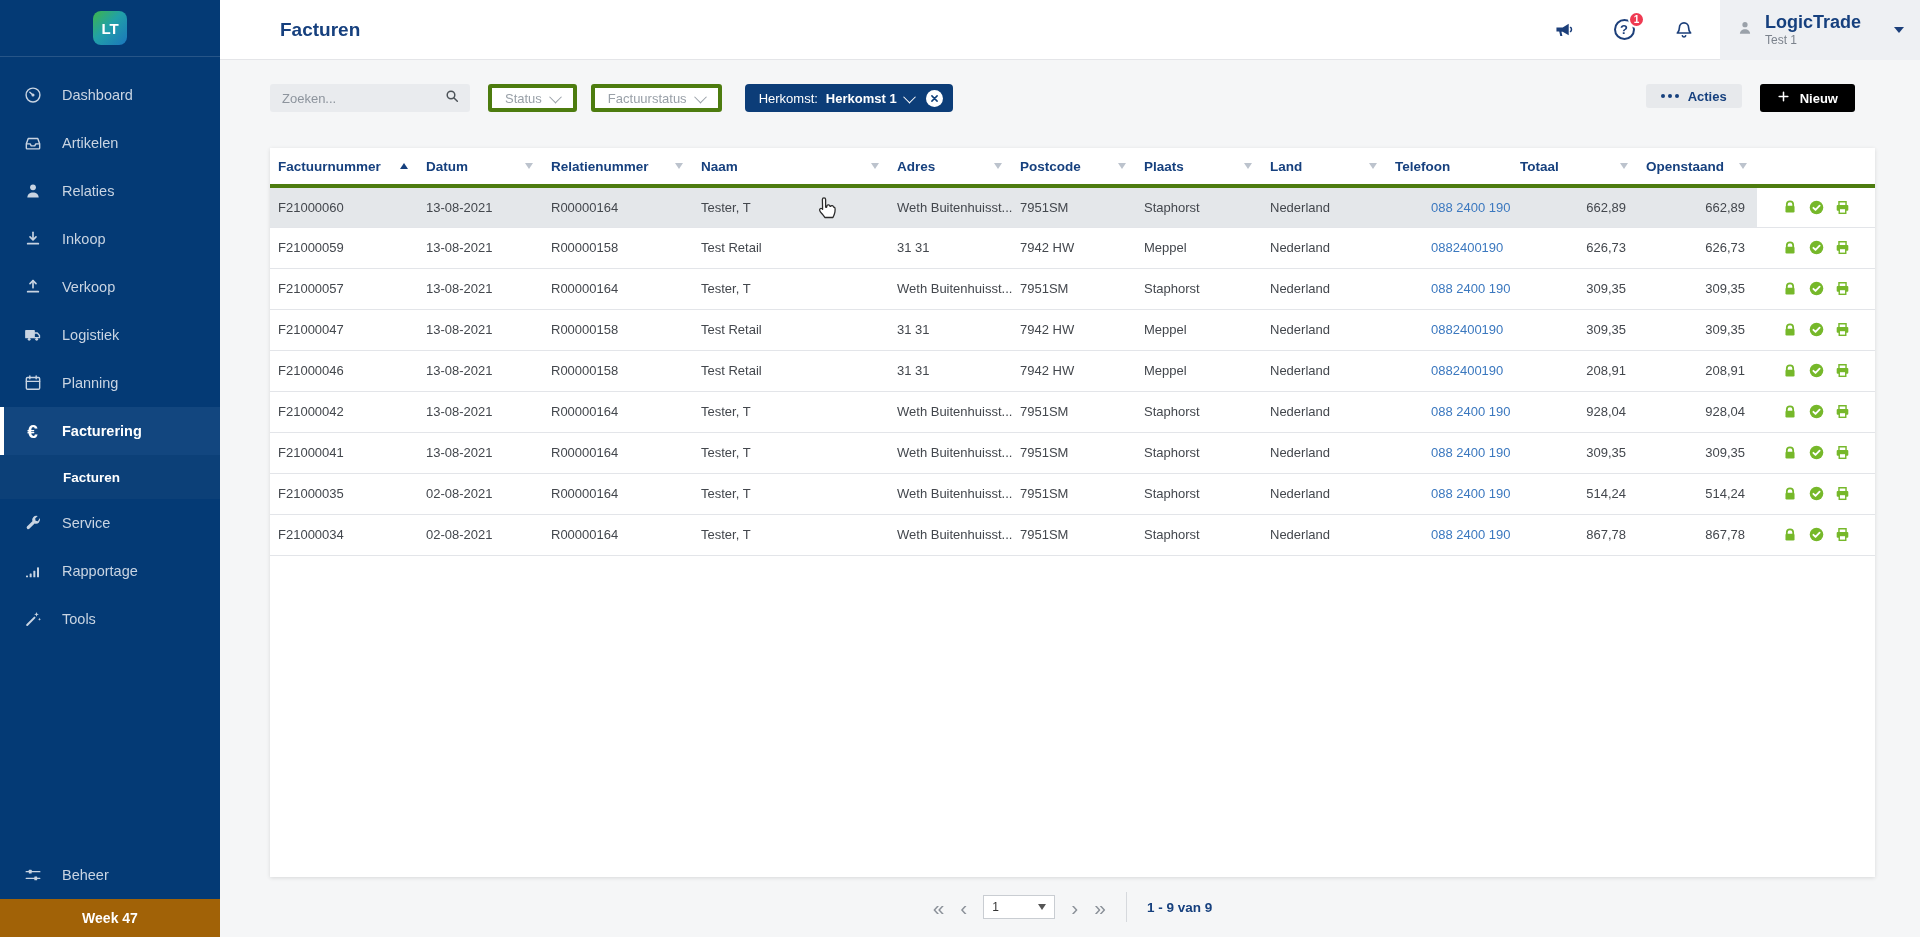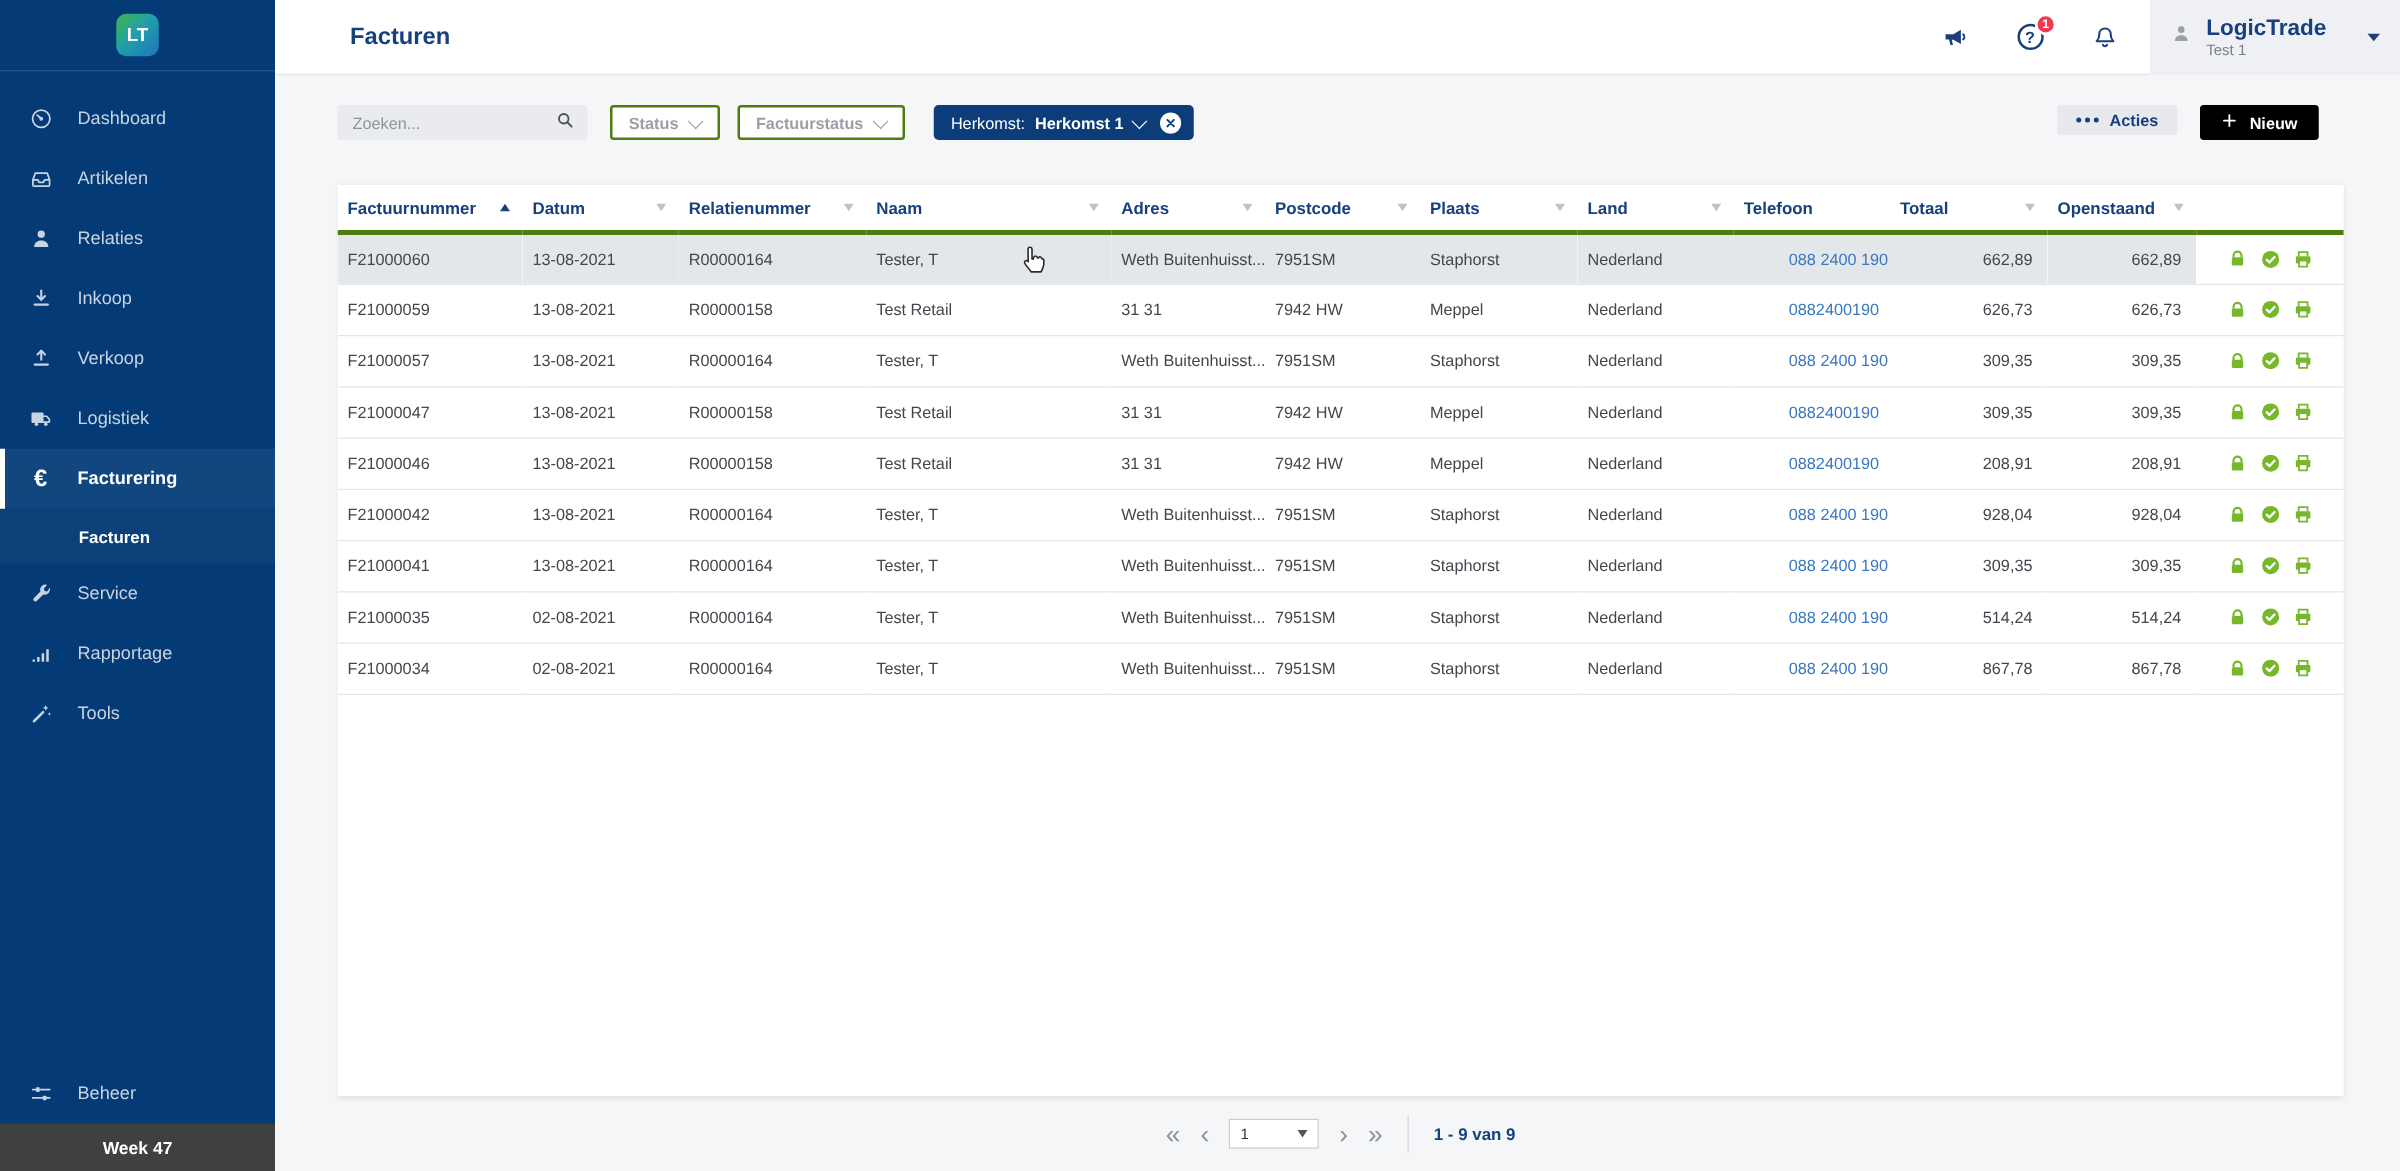--- a/index.html
+++ b/index.html
@@ -23,21 +23,21 @@
   .side-divider { height:1px; background:rgba(255,255,255,.14); }
   .nav { flex:1; display:flex; flex-direction:column; padding-top:14px; }
   .nav-item { height:48px; display:flex; align-items:center; padding-left:22px; gap:19px; font-size:14.5px; cursor:pointer; position:relative; color:#c9d4e2; }
   .nav-item .icn { width:21px; height:21px; display:flex; align-items:center; justify-content:center; flex-shrink:0; }
   .nav-item svg { display:block; }
   .nav-item.active { background:#12467f; color:#fff; font-weight:bold; }
   .nav-item.active::before { content:""; position:absolute; left:0; top:0; bottom:0; width:4px; background:#fff; }
   .nav-sub { height:44px; display:flex; align-items:center; padding-left:63px; background:#0c4078; color:#fff; font-weight:bold; font-size:13.5px; cursor:pointer; }
   .nav-spacer { flex:1; }
   .euro { font-size:19px; font-weight:bold; color:#fff; line-height:1; }
-  .week-bar { height:38px; background:#404040; color:#fff; font-weight:bold; font-size:14px; display:flex; align-items:center; justify-content:center; }
+  .week-bar { height:38px; background:#a16207; color:#fff; font-weight:bold; font-size:14px; display:flex; align-items:center; justify-content:center; }
 
   
   .main { flex:1; display:flex; flex-direction:column; min-width:0; }
 
   .topbar { height:60px; background:#fff; border-bottom:1px solid #e4e5e8; display:flex; align-items:center; flex-shrink:0; }
   .topbar h1 { margin:0 0 0 60px; font-size:19px; color:#16407e; font-weight:bold; flex:1; }
   .topbar-icons { display:flex; align-items:center; gap:36px; color:#1c3f7a; margin-right:24px; }
   .tbar-ic { position:relative; width:24px; height:24px; display:flex; align-items:center; justify-content:center; cursor:pointer; }
   .help-circle { width:21px; height:21px; border:2px solid #1c3f7a; border-radius:50%; font-weight:bold; font-size:13px; display:flex; align-items:center; justify-content:center; color:#1c3f7a; }
   .badge { position:absolute; top:-7px; right:-9px; min-width:17px; height:17px; border-radius:9px; background:#ef3a52; color:#fff; font-size:10px; font-weight:bold; display:flex; align-items:center; justify-content:center; border:2px solid #fff; padding:0 3px; }
@@ -47,21 +47,21 @@
   .user-sub { font-size:12px; color:#7b828c; }
   .caret-down { width:0; height:0; border-left:5px solid transparent; border-right:5px solid transparent; border-top:6px solid #1c3f7a; }
 
   
   .content { flex:1; padding:24px 45px 0 50px; display:flex; flex-direction:column; min-height:0; }
 
   .filterbar { display:flex; align-items:center; height:28px; margin-bottom:36px; flex-shrink:0; }
   .search-box { width:200px; height:28px; background:#e9ebee; border-radius:3px; display:flex; align-items:center; padding:0 10px; margin-right:18px; }
   .search-box input { border:none; background:transparent; outline:none; flex:1; font-size:13px; color:#4b5057; font-family:inherit; min-width:0; }
   .search-box input::placeholder { color:#8d949d; }
-  .filter-btn { height:28px; border:2px solid #4d7c0f; background:#fff; border-radius:3px; color:#99a0a8; font-size:13px; display:flex; align-items:center; padding:0 13px; gap:9px; margin-right:14px; cursor:pointer;font-weight:bold; }
+  .filter-btn { height:28px; border:4px solid #4d7c0f; background:#fff; border-radius:3px; color:#99a0a8; font-size:13px; display:flex; align-items:center; padding:0 13px; gap:9px; margin-right:14px; cursor:pointer; }
   .chev { width:9px; height:9px; border-right:1.6px solid currentColor; border-bottom:1.6px solid currentColor; transform:rotate(45deg) translate(-1px,-1px); }
   .chip { height:28px; background:#0c3d78; border-radius:4px; color:#fff; font-size:13px; display:flex; align-items:center; padding:0 10px 0 14px; gap:8px; margin-left:9px; cursor:pointer; }
   .chip b { font-weight:bold; }
   .chip .chev { color:#fff; }
   .chip-close { width:17px; height:17px; border-radius:50%; background:#fff; display:flex; align-items:center; justify-content:center; margin-left:4px; cursor:pointer; }
   .right-btns { margin-left:auto; display:flex; gap:18px; margin-right:20px; }
   .actions-btn { height:20px; background:#e7e9ec; border-radius:3px; color:#16407e; font-weight:bold; font-size:13px; display:flex; align-items:center; padding:12px 15px; gap:9px; cursor:pointer; }
   .dots { display:flex; gap:3px; }
   .dots i { width:4px; height:4px; border-radius:50%; background:#16407e; }
   .new-btn { height:28px; background:#000000; border-radius:3px; color:#fff; font-weight:bold; font-size:13px; display:flex; align-items:center; padding:0 17px; gap:10px; cursor:pointer; }
@@ -164,20 +164,30 @@
           <svg width="20" height="20" viewBox="0 0 24 24" fill="none" stroke="currentColor" stroke-width="1.6" stroke-linejoin="round">
             <rect x="3.4" y="6.8" width="10" height="8.4" fill="currentColor"></rect>
             <path d="M13.4 9.6 h3.8 l2.6 3 v2.6 h-6.4"></path>
             <circle cx="7.4" cy="17.2" r="1.7" fill="currentColor" stroke="none"></circle>
             <circle cx="16.4" cy="17.2" r="1.7" fill="currentColor" stroke="none"></circle>
           </svg>
         </span>
         <span>Logistiek</span>
       </div>
 
+      <div class="nav-item">
+        <span class="icn">
+          <svg width="20" height="20" viewBox="0 0 24 24" fill="none" stroke="currentColor" stroke-width="1.7" stroke-linejoin="round" stroke-linecap="round">
+            <rect x="4" y="5.4" width="16" height="14" rx="1.5"></rect>
+              <path d="M4 10 h16"></path>
+              <path d="M8.2 3.4 v3.4 M15.8 3.4 v3.4"></path>
+          </svg>
+        </span>
+        <span>Planning</span>
+      </div>
 
       <div class="nav-item active">
         <span class="icn">
             <span class="euro">€</span>
           </span>
         <span>Facturering</span>
       </div>
 
       <div class="nav-sub">
         <span>Facturen</span>

